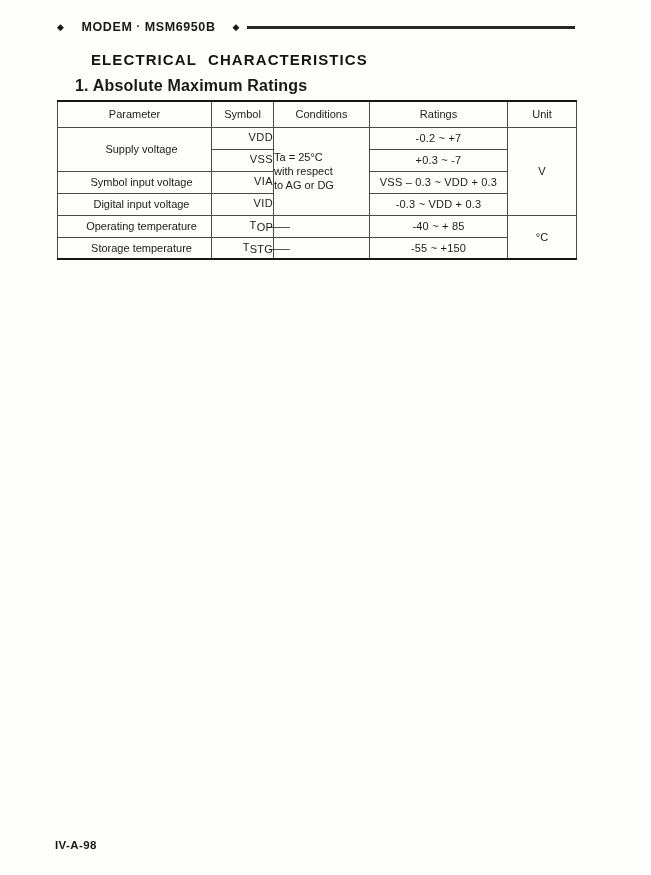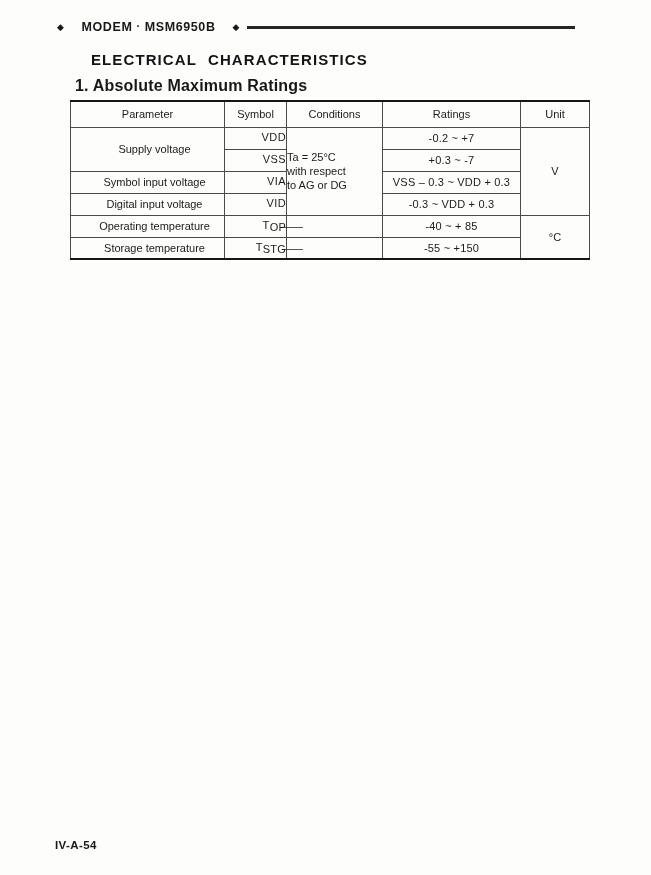--- a/index.html
+++ b/index.html
@@ -33,21 +33,21 @@
     color:#141414;
     margin-left:34px;
   }
   .section-heading {
     position:absolute; left:75px; top:77px;
     font-size:16px; font-weight:bold; letter-spacing:.2px;
   }
 
   
   table.ratings {
-    position:absolute; left:70px; top:100px;
+    position:absolute; left:57px; top:100px;
     width:519px; table-layout:fixed; border-collapse:collapse;
     font-size:11px; color:#1a1a1a;
     border-top:2px solid #161616;
     border-bottom:2px solid #161616;
     border-left:1px solid #303030;
     border-right:1px solid #303030;
     padding-left:15px;
   }
   col.c-param { width:154px; }
   col.c-sym   { width:62px;  }
@@ -142,15 +142,15 @@
       </tr>
       <tr>
         <td class="param">Storage temperature</td>
         <td class="sym"><span>T</span><span class="sym-sub">STG</span></td>
         <td class="cond"><span class="dash">—</span></td>
         <td class="rate">-55 ~ +150</td>
       </tr>
     </tbody>
   </table>
 
-  <div class="page-footer">IV-A-54</div>
+  <div class="page-footer">IV-A-98</div>
 
 </div>
 
 </body></html>

